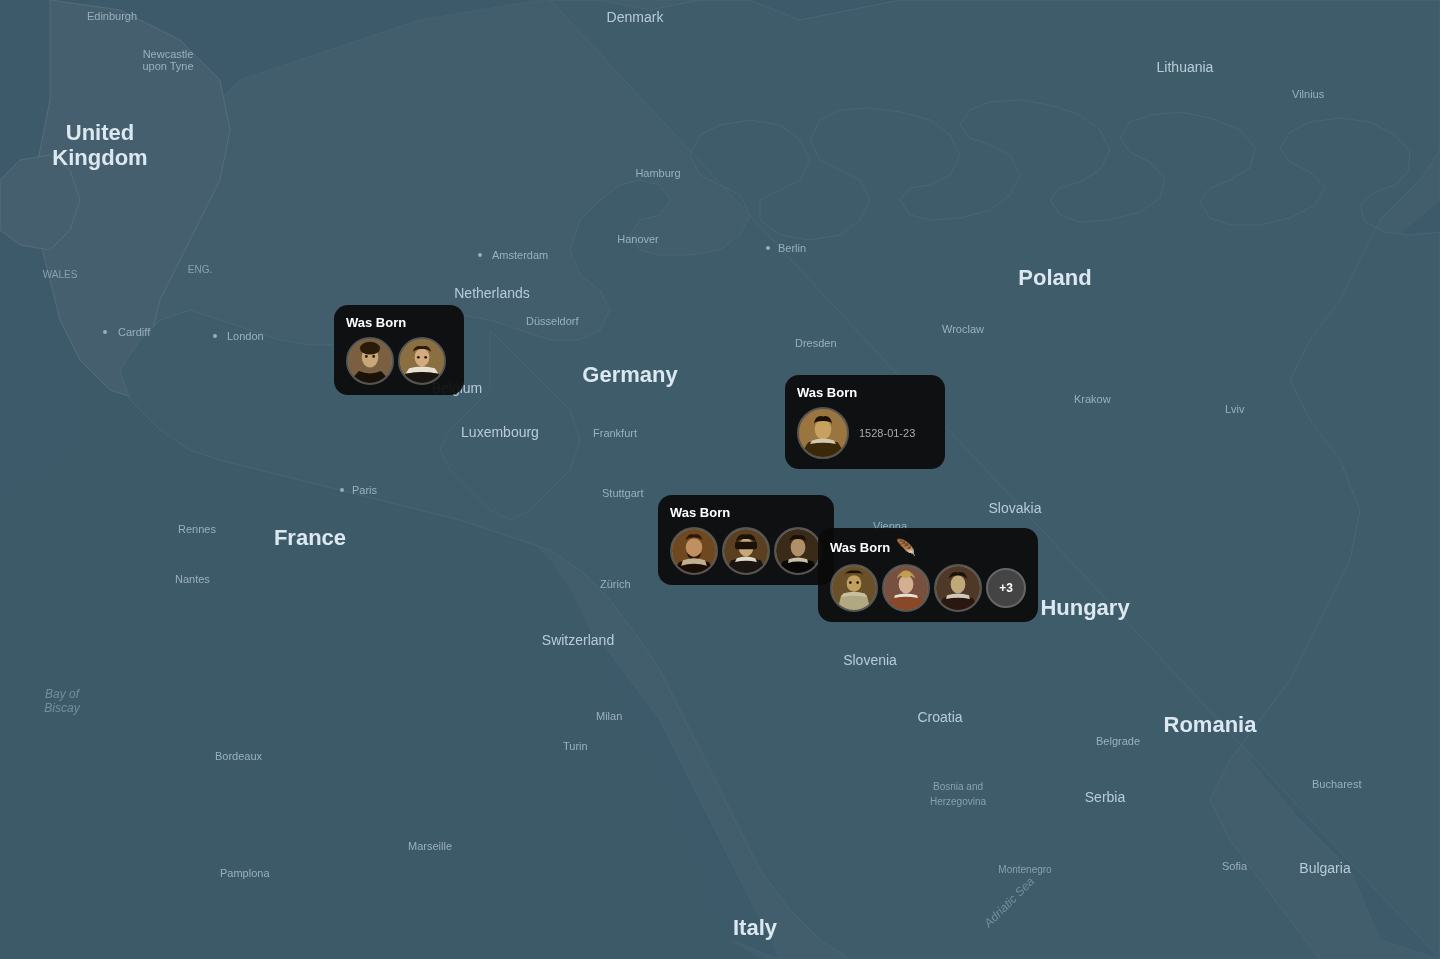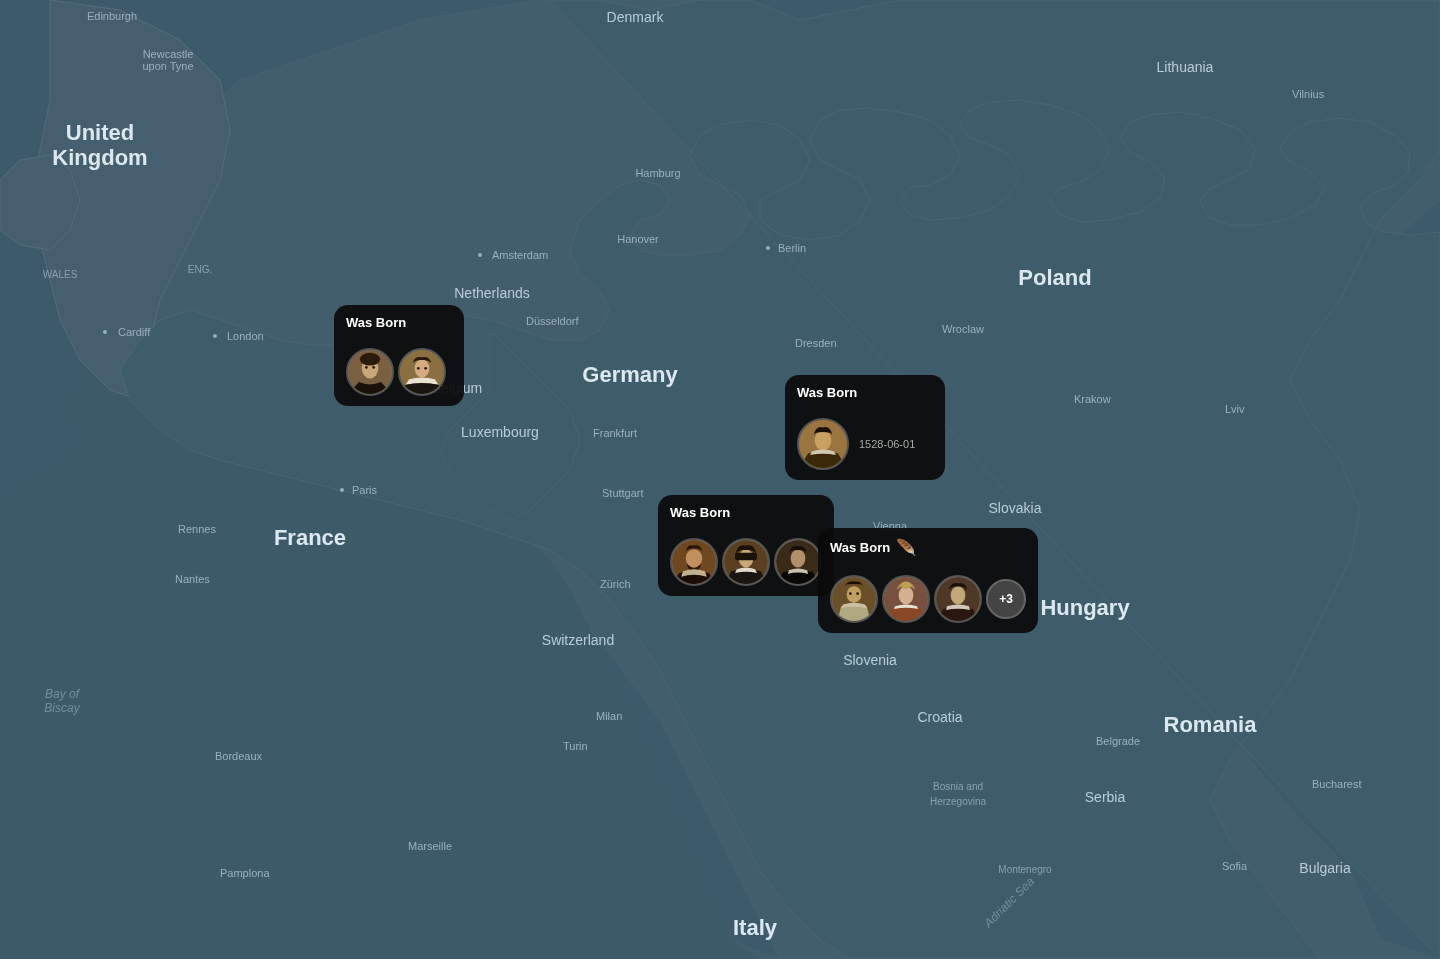--- a/index.html
+++ b/index.html
@@ -27,21 +27,21 @@
 
     
     .marker-card {
       position: absolute;
       background: rgba(10, 10, 10, 0.92);
       border-radius: 14px;
       padding: 10px 12px;
       color: #fff;
       display: flex;
       flex-direction: column;
-      gap: 18px;
+      gap: 7px;
       min-width: 120px;
     }
 
     .marker-title {
       font-size: 13px;
       font-weight: 700;
       color: #ffffff;
       white-space: nowrap;
     }
 
@@ -365,21 +365,21 @@
           <ellipse cx="26" cy="22" rx="9" ry="11" fill="#c8a060"></ellipse>
 
           <path d="M 16,16 Q 18,6 26,8 Q 34,6 36,16 L 34,14 Q 26,12 18,14 Z" fill="#1a0f06"></path>
 
           <path d="M 10,36 Q 26,32 42,36 L 52,52 L 0,52 Z" fill="#3a2808"></path>
 
           <path d="M 14,34 Q 26,30 38,34 L 40,38 Q 26,35 12,38 Z" fill="#d0c8b0"></path>
         </svg>
       </div>
       <div style="display:flex; flex-direction:column; justify-content:center; padding-left:6px;">
-        <div class="marker-date">1528-06-01</div>
+        <div class="marker-date">1528-01-23</div>
       </div>
     </div>
   </div>
 
   <div class="marker-card" style="left: 658px; top: 495px; min-width: 145px;">
     <div class="marker-title">Was Born</div>
     <div class="portrait-row">
 
       <div class="portrait">
         <svg viewBox="0 0 48 48" xmlns="http://www.w3.org/2000/svg">

